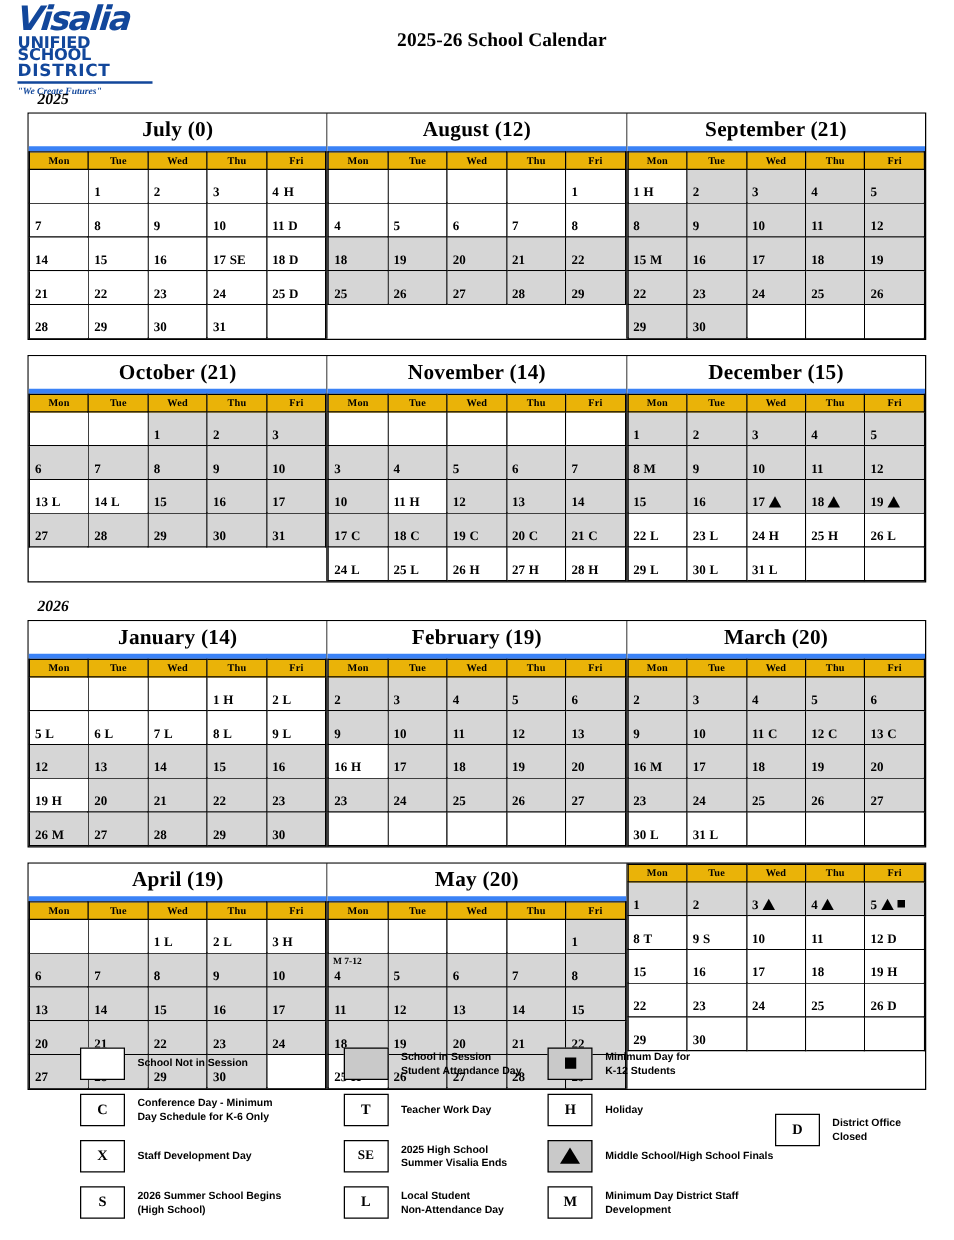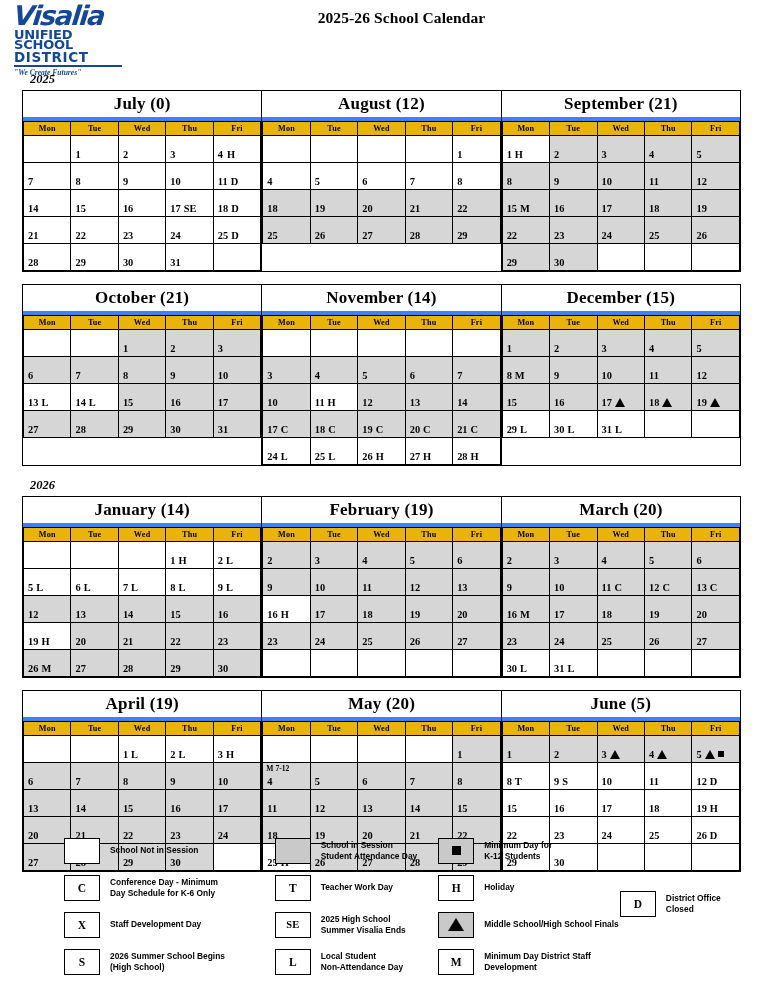--- a/index.html
+++ b/index.html
@@ -41,21 +41,21 @@
   .logo-rule { width: 108px; height: 1.6px; background:#12479b; margin-top:1px; }
   .logo-tag {
     font-family: "Liberation Serif", serif;
     font-style: italic;
     font-weight: bold;
     font-size: 7.6px;
     color: #12479b;
     margin-top: 1px;
   }
   .doc-title {
-    position: absolute; left: 0; right: 0; top: 9px;
+    position: absolute; left: 0; right: 0; top: 24px;
     text-align: center;
     font-size: 15.5px;
     font-weight: bold;
     letter-spacing: 0.1px;
     padding-left: 40px;
   }
 
   
   .year-label {
     font-style: italic;
@@ -481,20 +481,27 @@
               <td class="shaded"><span class="daynum">12</span></td>
             </tr>
             <tr>
               <td class="shaded"><span class="daynum">15</span></td>
               <td class="shaded"><span class="daynum">16</span></td>
               <td class="shaded"><span class="daynum">17</span><span class="tri"></span></td>
               <td class="shaded"><span class="daynum">18</span><span class="tri"></span></td>
               <td class="shaded"><span class="daynum">19</span><span class="tri"></span></td>
             </tr>
             <tr>
+              <td class=""><span class="daynum">22</span><span class="code">L</span></td>
+              <td class=""><span class="daynum">23</span><span class="code">L</span></td>
+              <td class=""><span class="daynum">24</span><span class="code">H</span></td>
+              <td class=""><span class="daynum">25</span><span class="code">H</span></td>
+              <td class=""><span class="daynum">26</span><span class="code">L</span></td>
+            </tr>
+            <tr>
               <td class=""><span class="daynum">29</span><span class="code">L</span></td>
               <td class=""><span class="daynum">30</span><span class="code">L</span></td>
               <td class=""><span class="daynum">31</span><span class="code">L</span></td>
               <td class="empty"></td>
               <td class="empty"></td>
             </tr>
           </tbody>
         </table>
       </div>
     </div>
@@ -751,21 +758,20 @@
               <td class=""><span class="daynum">25</span><span class="code">H</span></td>
               <td class="shaded"><span class="daynum">26</span></td>
               <td class="shaded"><span class="daynum">27</span></td>
               <td class="shaded"><span class="daynum">28</span></td>
               <td class="shaded"><span class="daynum">29</span></td>
             </tr>
           </tbody>
         </table>
       </div>
       <div class="month">
-        <div class="month-title">June (5)</div>
         <table class="cal">
           <thead>
             <tr>
               <th>Mon</th>
               <th>Tue</th>
               <th>Wed</th>
               <th>Thu</th>
               <th>Fri</th>
             </tr>
           </thead>

